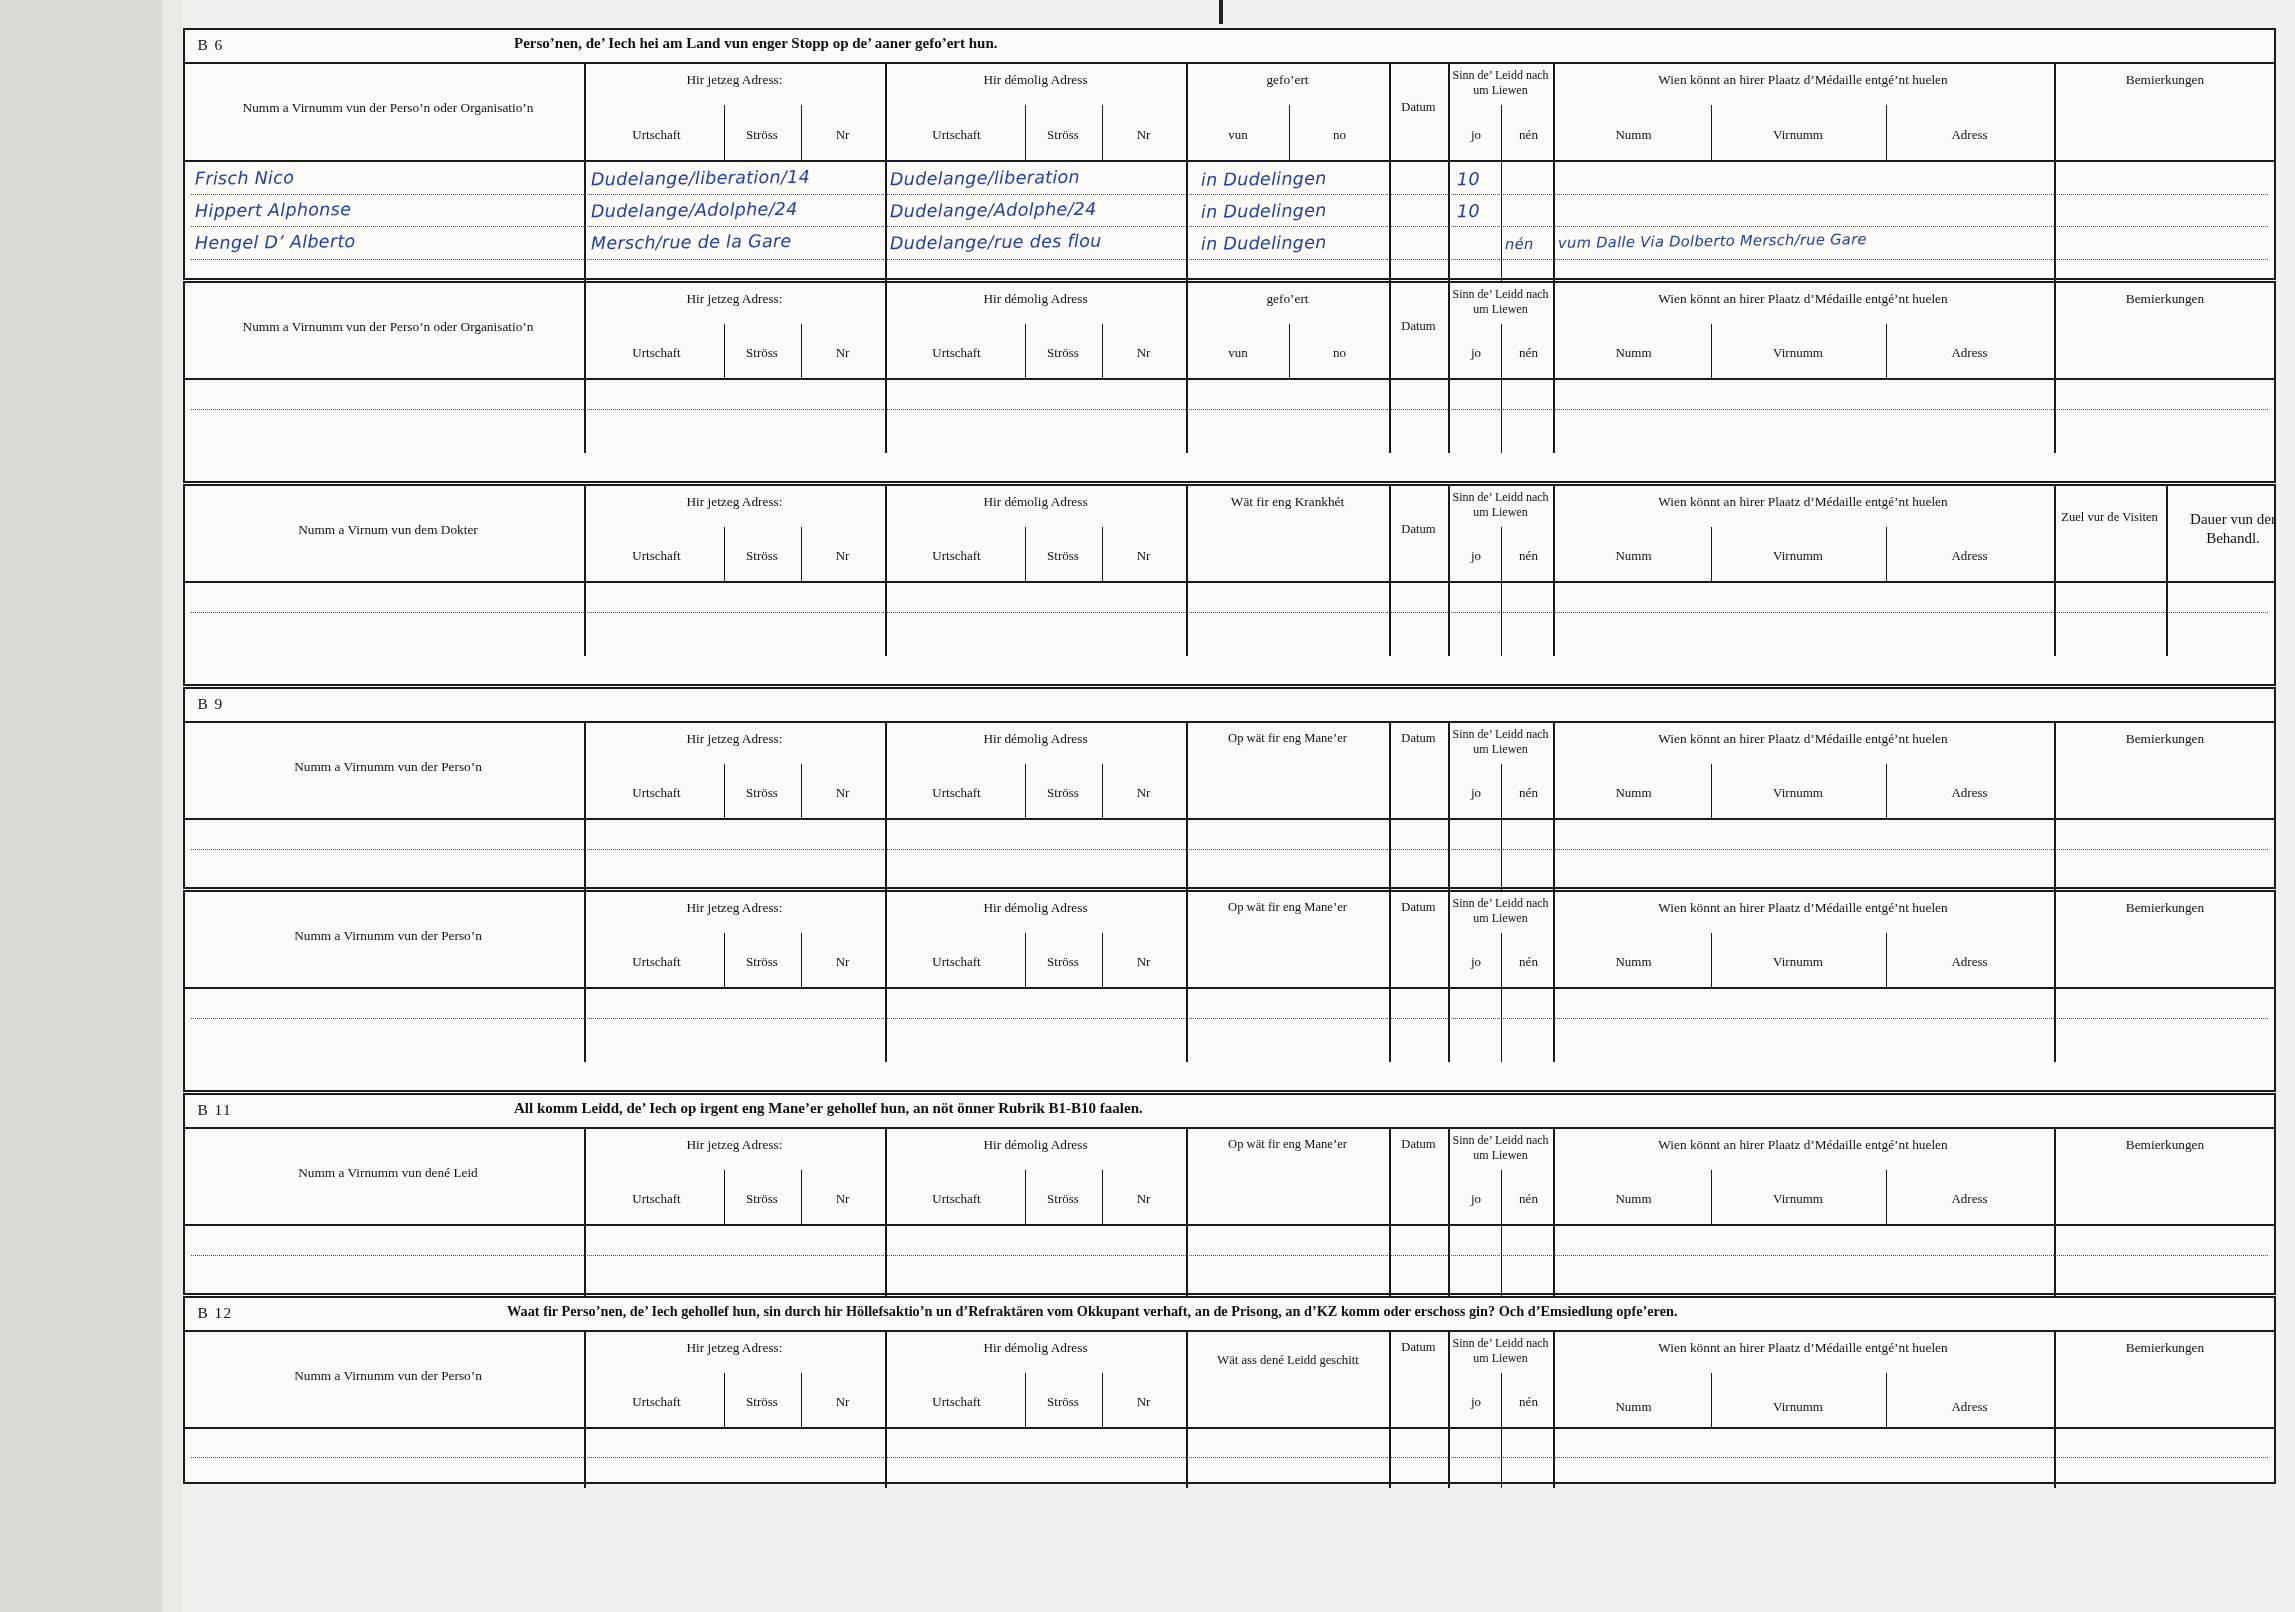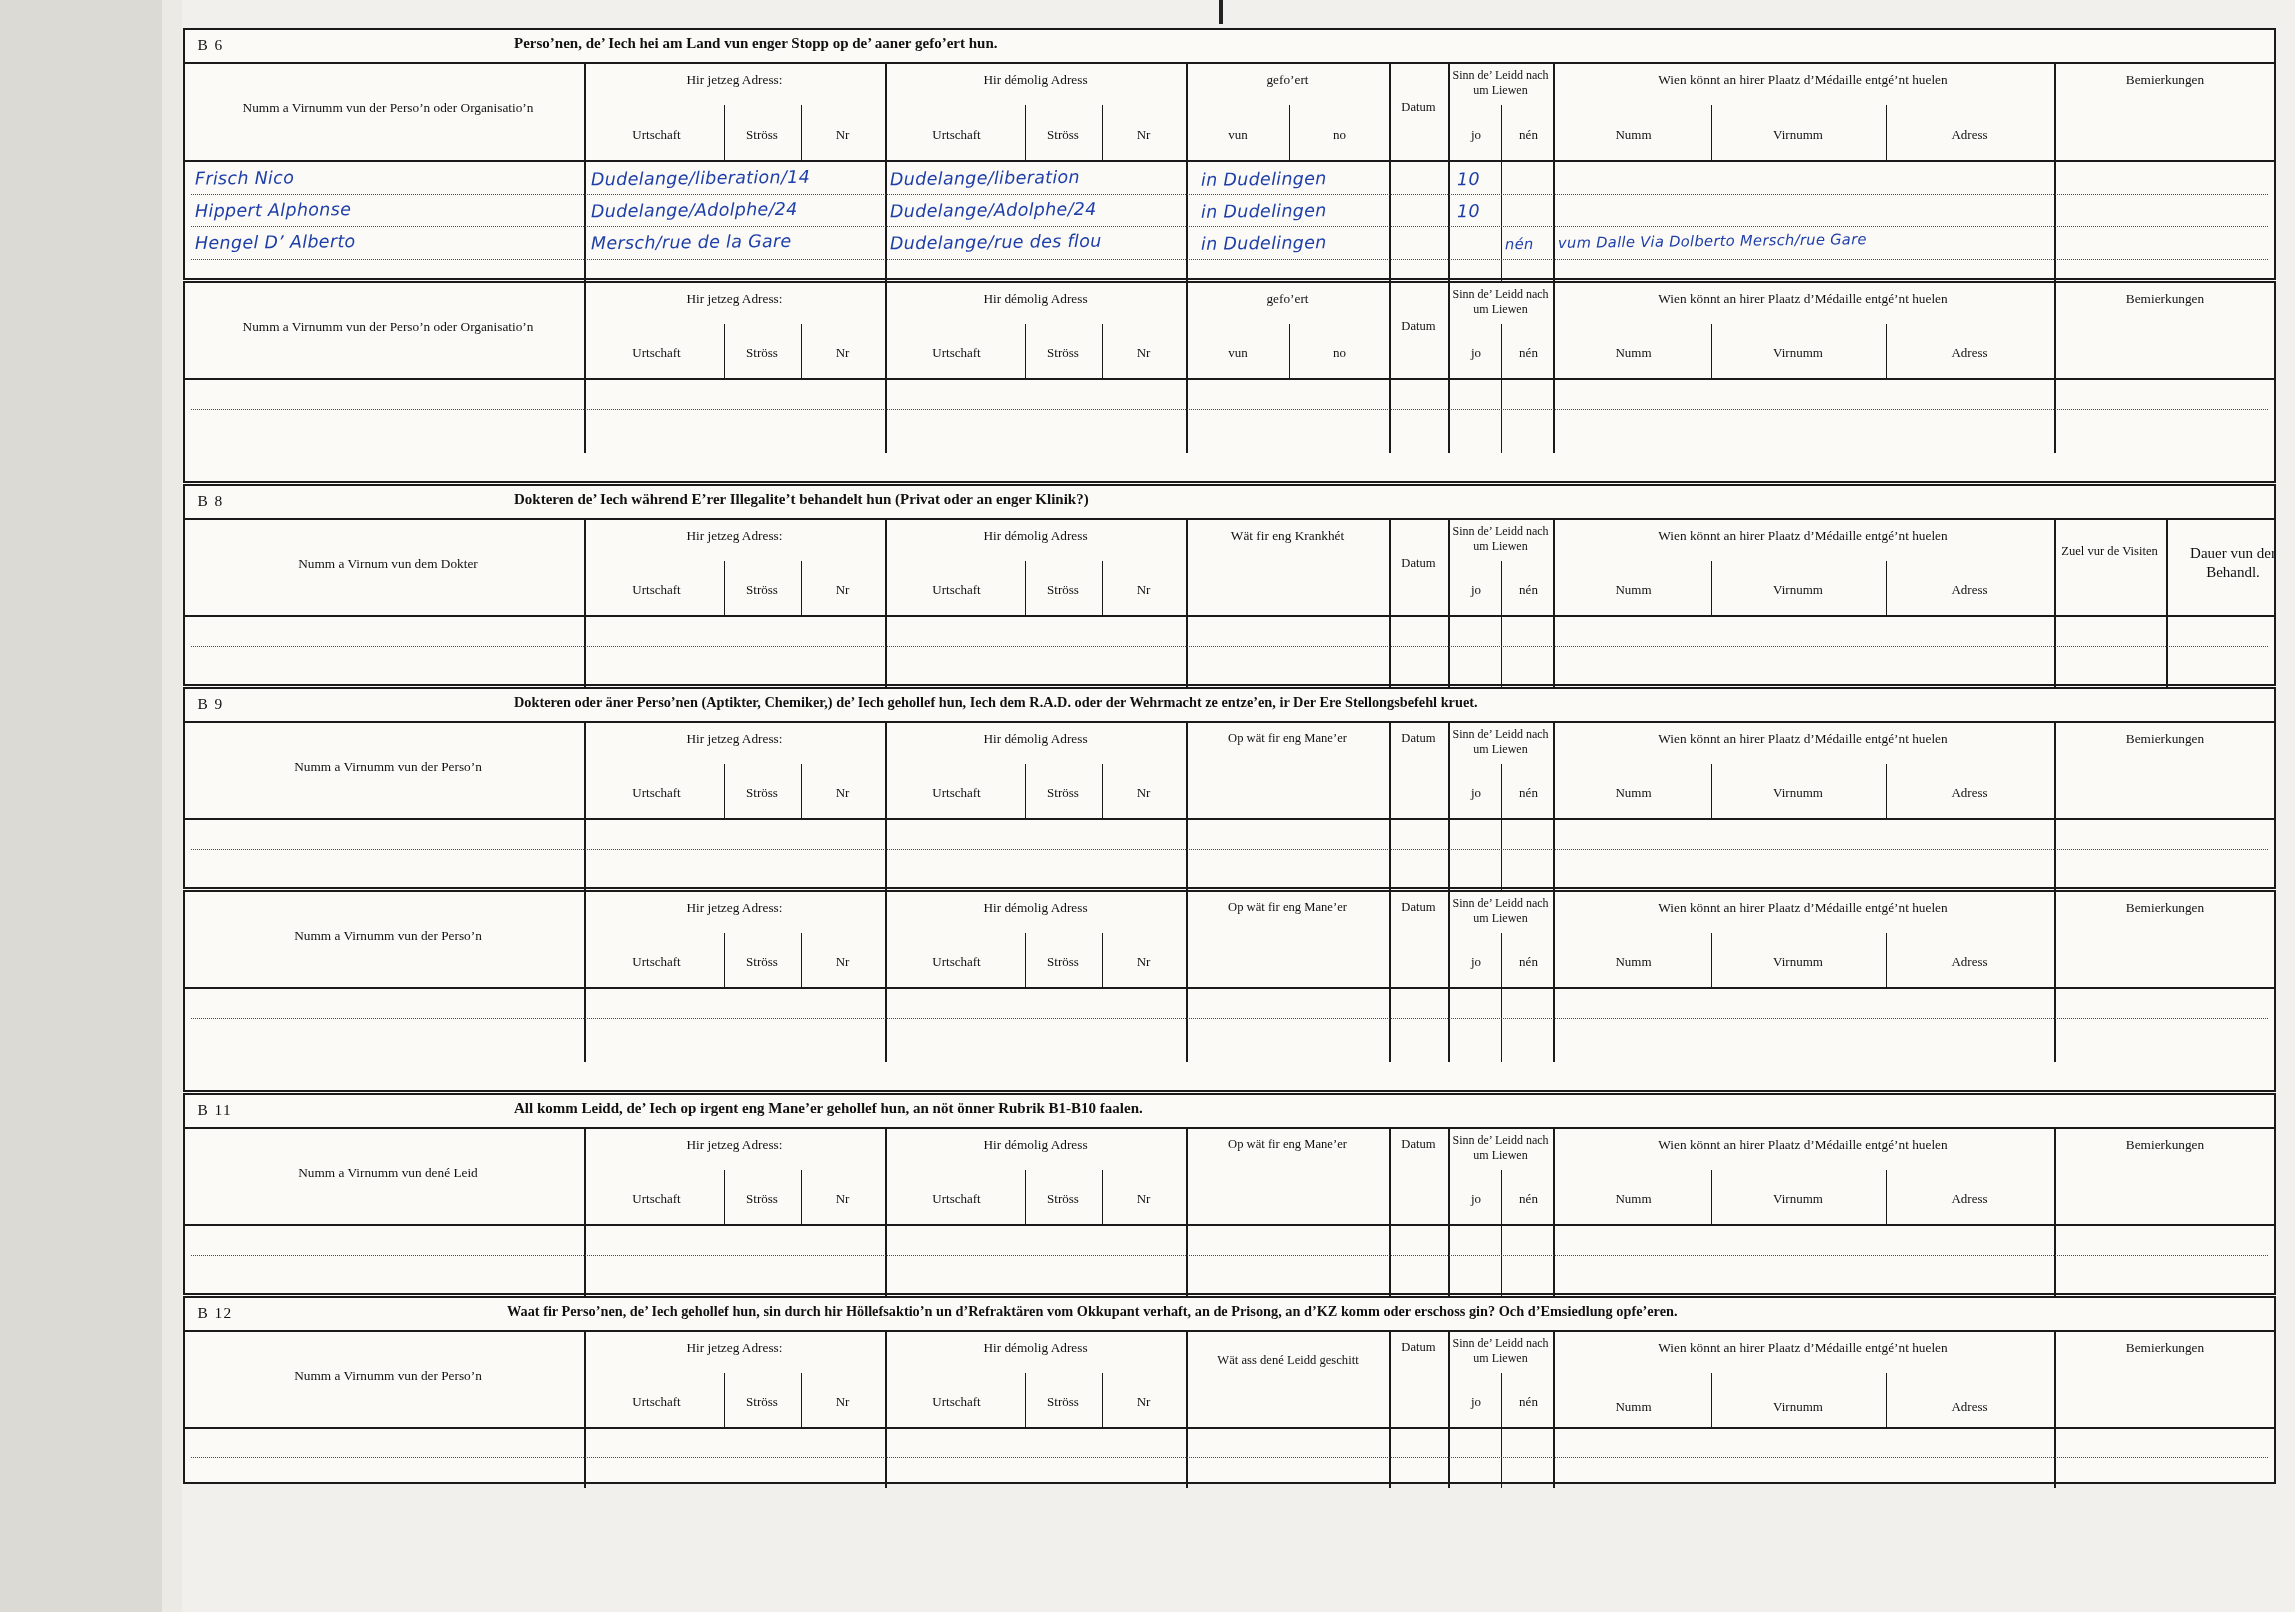--- a/index.html
+++ b/index.html
@@ -270,24 +270,20 @@
         <div class="vline" style="left:1204px;"></div>
         <div class="vline" style="left:1263px;"></div>
         <div class="vline" style="left:1368px;"></div>
         <div class="vline" style="left:1869px;"></div>
         <div class="vline thin" style="left:1316px;"></div>
         <div class="dotline" style="top:29px;"></div>
       </div>
     </div>
 
     <div class="block" style="top:456px; height:202px;">
-      <div class="titlebar">
-        <div class="bnum">B 8</div>
-        <div class="btitle">Dokteren de’ Iech während E’rer Illegalite’t behandelt hun (Privat oder an enger Klinik?)</div>
-      </div>
 
       <div class="hdr" style="height:97px;">
         <div class="vline" style="left:399px;"></div>
         <div class="vline" style="left:700px;"></div>
         <div class="vline" style="left:1001px;"></div>
         <div class="vline" style="left:1204px;"></div>
         <div class="vline" style="left:1263px;"></div>
         <div class="vline" style="left:1368px;"></div>
         <div class="vline" style="left:1869px;"></div>
         <div class="vline" style="left:1981px;"></div>
@@ -332,21 +328,20 @@
         <div class="vline" style="left:1869px;"></div>
         <div class="vline" style="left:1981px;"></div>
         <div class="vline thin" style="left:1316px;"></div>
         <div class="dotline" style="top:29px;"></div>
       </div>
     </div>
 
     <div class="block" style="top:659px; height:202px;">
       <div class="titlebar">
         <div class="bnum">B 9</div>
-        <div class="btitle small">Dokteren oder äner Perso’nen (Aptikter, Chemiker,) de’ Iech gehollef hun, Iech dem R.A.D. oder der Wehrmacht ze entze’en, ir Der Ere Stellongsbefehl kruet.</div>
       </div>
 
       <div class="hdr" style="height:97px;">
         <div class="vline" style="left:399px;"></div>
         <div class="vline" style="left:700px;"></div>
         <div class="vline" style="left:1001px;"></div>
         <div class="vline" style="left:1204px;"></div>
         <div class="vline" style="left:1263px;"></div>
         <div class="vline" style="left:1368px;"></div>
         <div class="vline" style="left:1869px;"></div>

